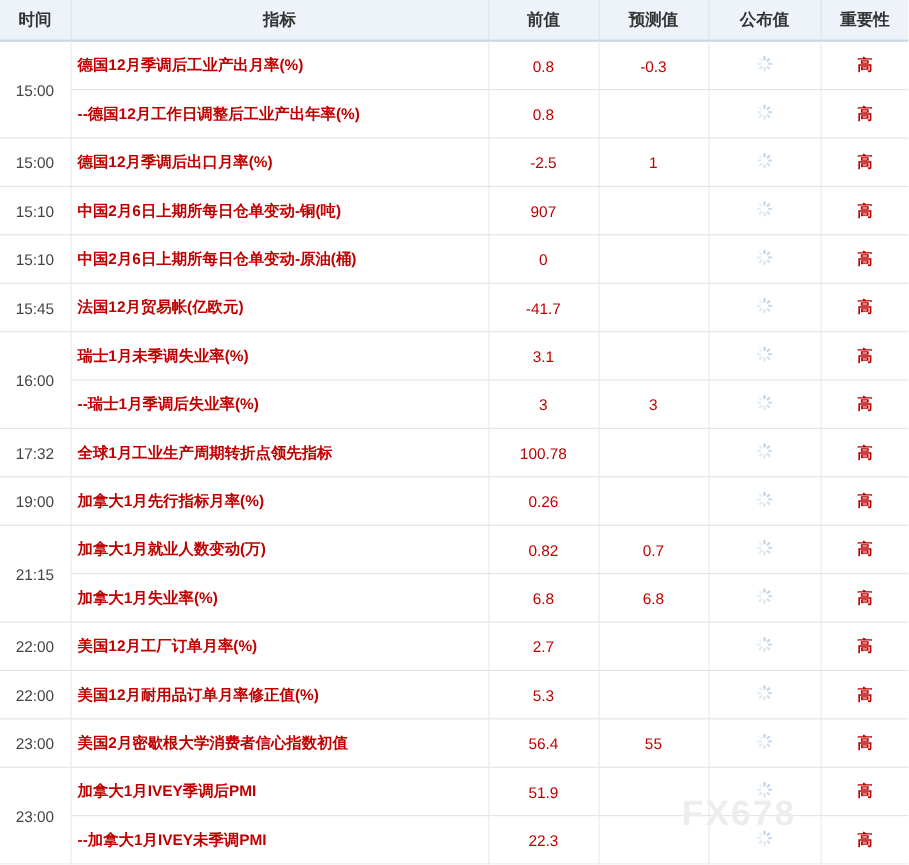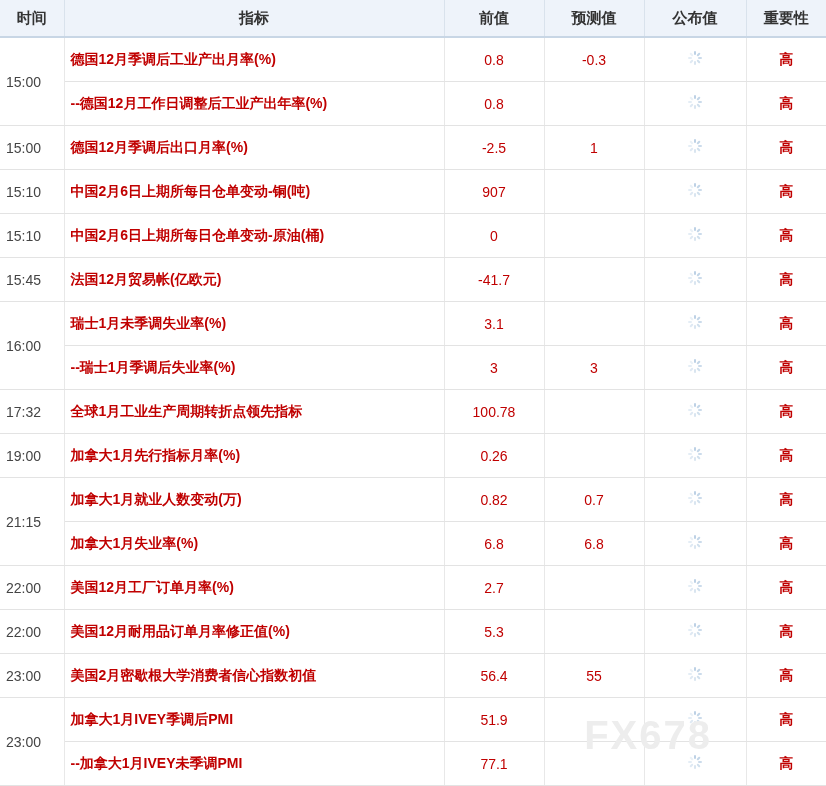--- a/index.html
+++ b/index.html
@@ -47,21 +47,21 @@
   }
   
   col.c-time { width: 64px; }
   col.c-ind  { width: 380px; }
   col.c-prev { width: 100px; }
   col.c-fore { width: 100px; }
   col.c-act  { width: 102px; }
   col.c-imp  { width: 80px; }
 
   td.time {
-    text-align: left;
+    text-align: center;
     color: #444444;
     font-size: 14px;
     border-right: 1px solid #e8e8e8;
   }
   td.indicator {
     color: #c00000;
     font-weight: bold;
     font-size: 14px;
     text-align: left;
     padding-left: 12px;
@@ -105,23 +105,23 @@
   .spinner i:nth-child(2){ transform: rotate(45deg); opacity:.85 }
   .spinner i:nth-child(3){ transform: rotate(90deg); opacity:.75 }
   .spinner i:nth-child(4){ transform: rotate(135deg); opacity:.65 }
   .spinner i:nth-child(5){ transform: rotate(180deg); opacity:.55 }
   .spinner i:nth-child(6){ transform: rotate(225deg); opacity:.45 }
   .spinner i:nth-child(7){ transform: rotate(270deg); opacity:.38 }
   .spinner i:nth-child(8){ transform: rotate(315deg); opacity:.3 }
 
   .watermark {
     position: absolute;
-    right: 34px;
+    right: 22px;
     bottom: 28px;
-    font-size: 40px;
+    font-size: 32px;
     font-weight: bold;
     color: #ededed;
     letter-spacing: 2px;
     font-family: "Liberation Sans", sans-serif;
     pointer-events: none;
     user-select: none;
   }
   .wrap { position: relative; width: 746px; }
 </style>
 </head>
@@ -268,21 +268,21 @@
         <tr>
           <td class="time" rowspan="2">23:00</td>
           <td class="indicator">加拿大1月IVEY季调后PMI</td>
           <td class="prev">51.9</td>
           <td class="fore"></td>
           <td class="actual"><span class="spinner"><i></i><i></i><i></i><i></i><i></i><i></i><i></i><i></i></span></td>
           <td class="importance">高</td>
         </tr>
         <tr>
           <td class="indicator">--加拿大1月IVEY未季调PMI</td>
-          <td class="prev">77.1</td>
+          <td class="prev">22.3</td>
           <td class="fore"></td>
           <td class="actual"><span class="spinner"><i></i><i></i><i></i><i></i><i></i><i></i><i></i><i></i></span></td>
           <td class="importance">高</td>
         </tr>
       </tbody>
   </table>
   <div class="watermark">FX678</div>
 </div>
 
 </body></html>

